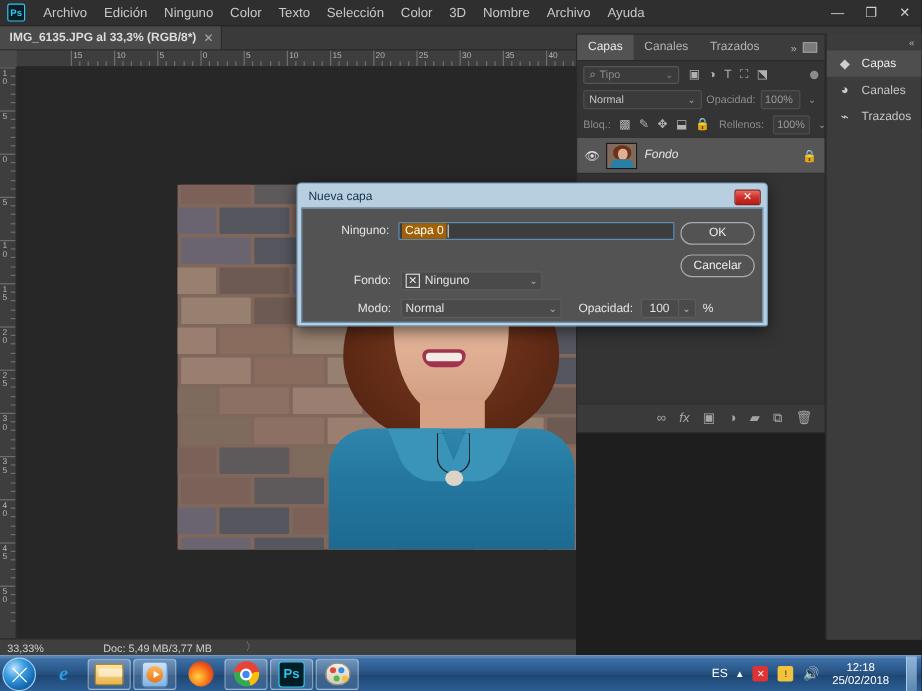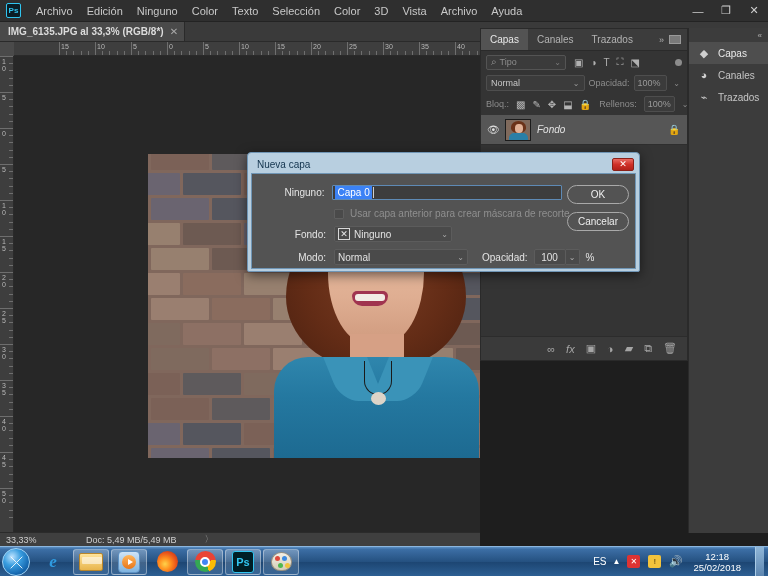--- a/index.html
+++ b/index.html
@@ -271,21 +271,21 @@
     position: relative;
   }
   .dlg-row { position: absolute; display: flex; align-items: center; }
   .dlg-lbl { font-size: 10px; color: #e4e4e4; }
   .name-input {
     width: 235px; height: 15px; background: #3d3d3d;
     border: 1px solid #5e8ab5; border-radius: 1px;
     display: flex; align-items: center; padding: 0 2px;
   }
   .name-sel {
-    background: #3b82f6; color: #ffffff; font-size: 10px;
+    background: #a16207; color: #ffffff; font-size: 10px;
     padding: 0 2px; line-height: 13px;
   }
   .caret { width: 1px; height: 11px; background: #cfcfcf; margin-left: 1px; }
   .chk {
     width: 10px; height: 10px; background: #4a4a4a; border: 1px solid #5f5f5f;
     border-radius: 1px;
   }
   .chk-lbl { font-size: 10px; color: #8f8f8f; margin-left: 6px; }
   .sel-box {
     height: 16px; background: #4a4a4a; border: 1px solid #5c5c5c;
@@ -399,21 +399,21 @@
   <div class="menubar">
     <div class="ps-logo">Ps</div>
     <div class="menu-item">Archivo</div>
     <div class="menu-item">Edición</div>
     <div class="menu-item">Ninguno</div>
     <div class="menu-item">Color</div>
     <div class="menu-item">Texto</div>
     <div class="menu-item">Selección</div>
     <div class="menu-item">Color</div>
     <div class="menu-item">3D</div>
-    <div class="menu-item">Vista</div>
+    <div class="menu-item">Nombre</div>
     <div class="menu-item">Archivo</div>
     <div class="menu-item">Ayuda</div>
     <div class="win-btns">
       <div class="win-btn">—</div>
       <div class="win-btn">❐</div>
       <div class="win-btn close">✕</div>
     </div>
   </div>
 
   <div class="tabstrip">
@@ -686,21 +686,21 @@
           <div class="collar-r"></div>
           <div class="necklace"></div>
           <div class="pendant"></div>
         </div>
       </div>
     </div>
   </div>
 
   <div class="statusbar">
     <div class="sb-zoom">33,33%</div>
-    <div class="sb-doc">Doc: 5,49 MB/5,49 MB</div>
+    <div class="sb-doc">Doc: 5,49 MB/3,77 MB</div>
     <div class="sb-arrow">〉</div>
   </div>
 
   <div class="right-dock">
     <div class="panel-tabs">
       <div class="ptab active">Capas</div>
       <div class="ptab">Canales</div>
       <div class="ptab">Trazados</div>
       <div class="ptab-right">
         <span class="chev">»</span>
@@ -795,24 +795,20 @@
     <div class="dlg-body">
 
       <div class="dlg-row" style="left:10px; top:11px; width:300px;">
         <span class="dlg-lbl" style="width:64px; text-align:right;">Ninguno:</span>
         <span class="name-input" style="margin-left:8px;">
           <span class="name-sel">Capa 0</span>
           <span class="caret"></span>
         </span>
       </div>
 
-      <div class="dlg-row" style="left:82px; top:34px;">
-        <span class="chk"></span>
-        <span class="chk-lbl">Usar capa anterior para crear máscara de recorte</span>
-      </div>
 
       <div class="dlg-row" style="left:10px; top:52px;">
         <span class="dlg-lbl" style="width:64px; text-align:right;">Fondo:</span>
         <span class="sel-box" style="margin-left:8px; width:118px;">
           <span class="nocolor">✕</span>
           <span>Ninguno</span>
           <span class="cv">⌄</span>
         </span>
       </div>
 

